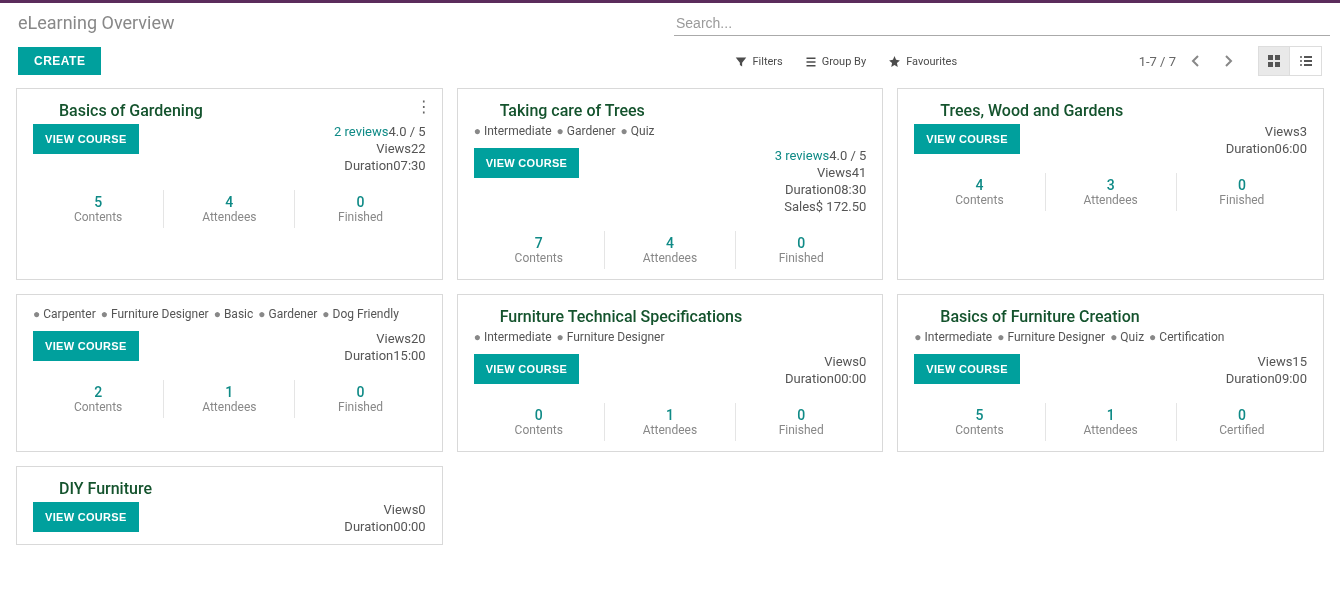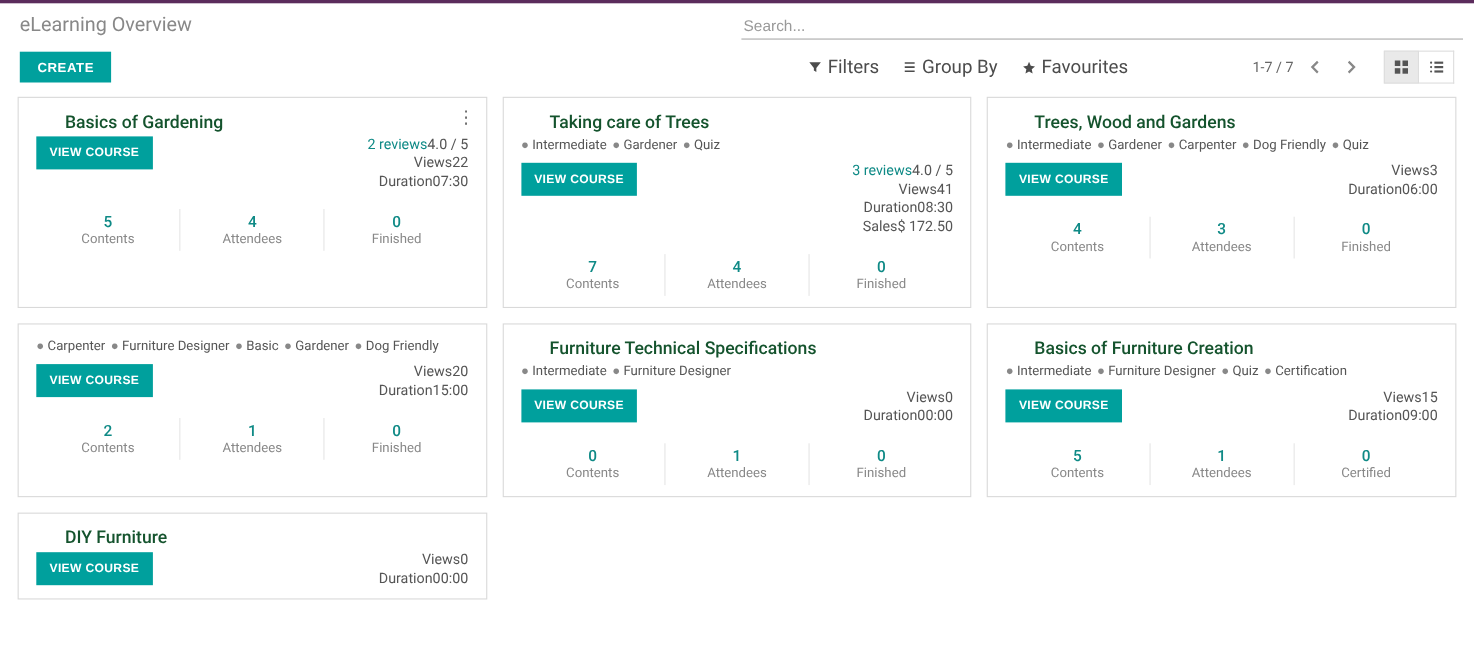--- a/index.html
+++ b/index.html
@@ -54,21 +54,21 @@
   .toolbar-right {
     margin-left: auto;
     display: flex;
     align-items: center;
     gap: 22px;
     color: #4c4c4c;
     flex: 1;
     justify-content: flex-start;
     padding-left: calc(50% - 18px);
   }
-  .tool-item { display: inline-flex; align-items: center; gap: 5px; cursor: pointer; font-size: 17px; }
+  .tool-item { display: inline-flex; align-items: flex-end; gap: 5px; cursor: pointer; font-size: 11px; }
   .icon { display: inline-flex; }
 
   .pager-zone {
     display: flex;
     align-items: center;
     gap: 8px;
     margin-left: auto;
   }
   .pager-text { color: #666; font-size: 13px; }
   .pager-btn {
@@ -303,21 +303,20 @@
           <div class="stat-label">Attendees</div>
         </div>
         <div class="stat">
           <div class="stat-num">0</div>
           <div class="stat-label">Finished</div>
         </div>
       </div>
     </div>
     <div class="card">
       <div class="card-title">Trees, Wood and Gardens</div>
-      <div class="tags"><span class="tag-dot">Intermediate</span> <span class="tag-dot">Gardener</span> <span class="tag-dot">Carpenter</span> <span class="tag-dot">Dog Friendly</span> <span class="tag-dot">Quiz</span> </div>
       <div class="card-body">
         <button class="view-course-btn">VIEW COURSE</button>
         <div class="metrics">
           <div class="metric-row">
             <span class="metric-label">Views</span>
             <span class="metric-value">3</span>
           </div>
           <div class="metric-row">
             <span class="metric-label">Duration</span>
             <span class="metric-value">06:00</span>

